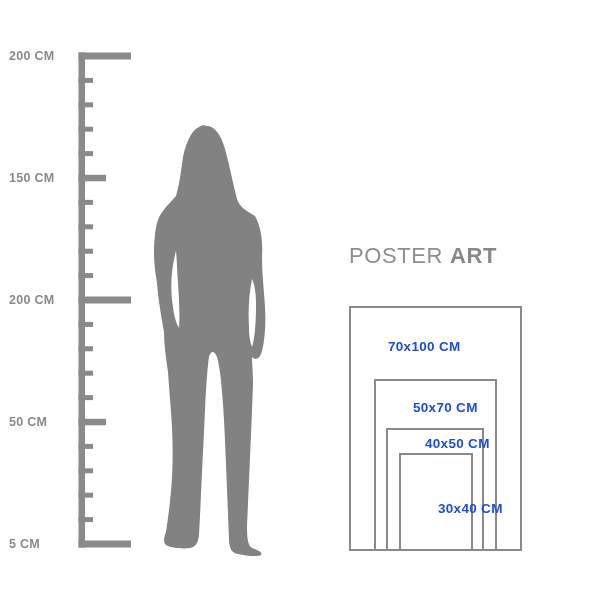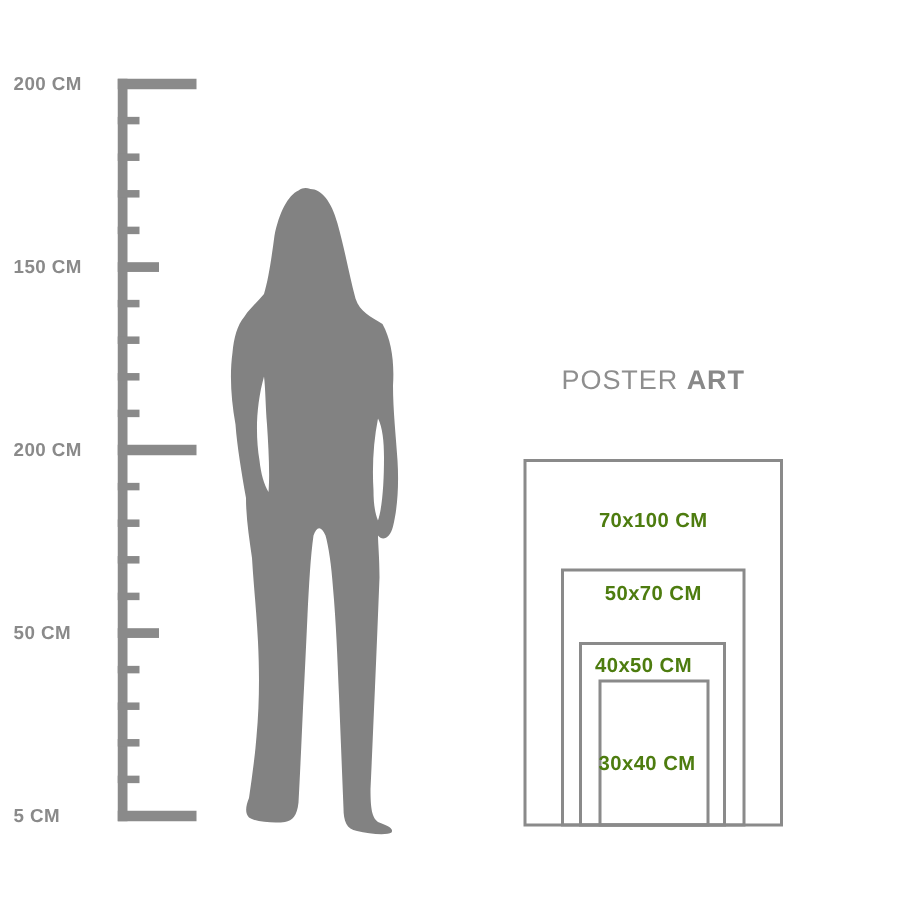--- a/index.html
+++ b/index.html
@@ -30,22 +30,21 @@
     font-size: 12.5px;
     font-weight: bold;
     letter-spacing: 0.3px;
     color: #8a8a8a;
   }
   .brand {
     position: absolute;
     left: 349px;
     width: 173px;
     top: 243px;
-    text-align: center;
-    font-size: 18px;
+    font-size: 22px;
     letter-spacing: 0.6px;
     color: #8e8e8e;
     white-space: nowrap;
   }
   .brand .bold {
     font-weight: bold;
     margin-left: 0.32em;
     color: #888888;
   }
   .size-rect {
@@ -55,29 +54,29 @@
     background: transparent;
   }
   .r1 { left: 349px; top: 306px; width: 173px; height: 245px; }
   .r2 { left: 374px; top: 379px; width: 123px; height: 172px; }
   .r3 { left: 386px; top: 428px; width: 98px;  height: 123px; }
   .r4 { left: 399px; top: 453px; width: 74px;  height: 98px;  }
   .size-label {
     position: absolute;
     height: 16px;
     line-height: 16px;
-    text-align: center;
     font-size: 13.5px;
     font-weight: bold;
     letter-spacing: 0.3px;
-    color: #4d7c0f;
+    color: #1d4ed8;
     white-space: nowrap;
+    padding-left: 39px;
   }
   .l1 { left: 349px; width: 173px; top: 339px; }
-  .l2 { left: 374px; width: 123px; top: 388px; }
+  .l2 { left: 374px; width: 123px; top: 400px; }
   .l3 { left: 386px; width: 86px;  top: 436px; }
   .l4 { left: 399px; width: 60px;  top: 501px; }
 </style>
 </head>
 <body>
 
 <div class="canvas">
 
   <svg class="layer" width="600" height="600" viewBox="0 0 600 600">
     <g fill="#8a8a8a">

